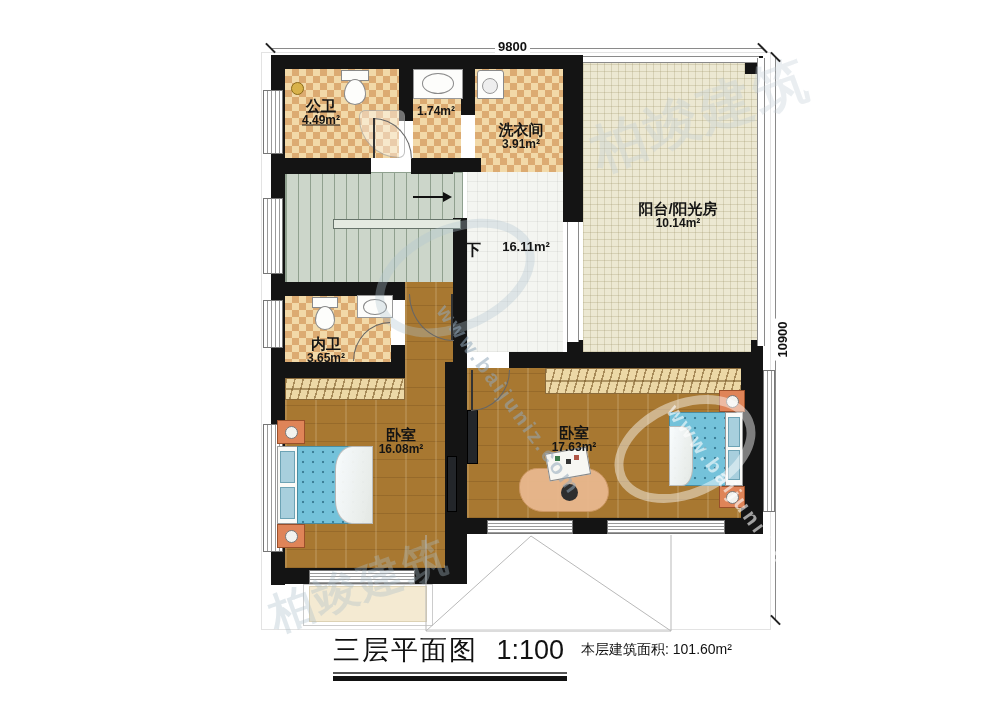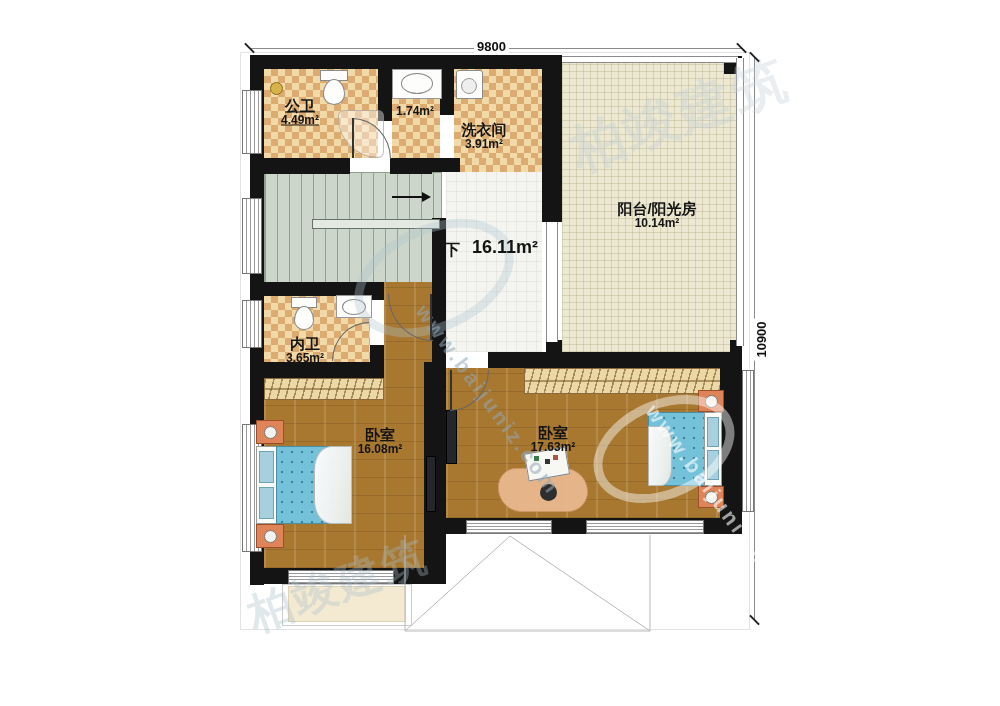--- a/index.html
+++ b/index.html
@@ -1,17 +1,17 @@
 <!DOCTYPE html>
 <html><head>
 <meta charset="utf-8">
 <style>
   html,body{margin:0;padding:0;background:#ffffff;}
   body{font-family:"Liberation Sans","DejaVu Sans",sans-serif;}
-  .canvas{position:relative;width:920px;height:706px;background:#fff;overflow:hidden;}
+  .canvas{position:relative;width:920px;height:706px;background:#fff;overflow:hidden;margin-left:21px;}
   .abs{position:absolute;}
   .wall{position:absolute;background:#141414;}
   
   .checker{position:absolute;background:repeating-conic-gradient(#dcab72 0% 25%, #f2d9a8 0% 50%);background-size:14px 14px;}
   .wood{position:absolute;background-color:#a87831;
         background-image:repeating-linear-gradient(90deg, rgba(255,244,220,.14) 0 2px, rgba(0,0,0,0) 2px 30px),
                          repeating-linear-gradient(0deg, rgba(60,35,5,.16) 0 1px, rgba(0,0,0,0) 1px 18px);}
   .tile{position:absolute;background-color:#f4f5f1;
         background-image:repeating-linear-gradient(0deg,rgba(0,0,0,.05) 0 1px,transparent 1px 10px),
                          repeating-linear-gradient(90deg,rgba(0,0,0,.05) 0 1px,transparent 1px 10px);}
@@ -201,43 +201,53 @@
   <div class="wm" style="left:560px;top:120px;transform:rotate(-20deg);font-size:54px;color:rgba(195,205,214,.35);">柏竣建筑</div>
   <div class="wm" style="left:240px;top:590px;transform:rotate(-20deg);font-size:44px;color:rgba(170,188,200,.35);">柏竣建筑</div>
 
   <div class="lbl" style="left:300px;top:112px;text-decoration:underline;">
     <span class="nm">公卫</span>
     <span class="ar">4.49m²</span>
   </div>
   <div class="lbl" style="left:415px;top:111px;">
     <span class="ar">1.74m²</span>
   </div>
-  <div class="lbl" style="left:484px;top:136px;">
+  <div class="lbl" style="left:500px;top:136px;">
     <span class="nm">洗衣间</span>
     <span class="ar">3.91m²</span>
   </div>
   <div class="lbl" style="left:657px;top:215px;">
     <span class="nm">阳台/阳光房</span>
     <span class="ar">10.14m²</span>
   </div>
   <div class="lbl" style="left:452px;top:249px;">
     <span class="nm" style="font-size:16px;">下</span>
   </div>
   <div class="lbl" style="left:505px;top:247px;">
-    <span class="ar" style="font-size:18px;">16.11m²</span>
+    <span class="ar" style="font-size:13px;">16.11m²</span>
   </div>
   <div class="lbl" style="left:305px;top:350px;">
     <span class="nm">内卫</span>
     <span class="ar">3.65m²</span>
   </div>
   <div class="lbl" style="left:380px;top:441px;">
     <span class="nm">卧室</span>
     <span class="ar">16.08m²</span>
   </div>
   <div class="lbl" style="left:553px;top:439px;">
     <span class="nm">卧室</span>
     <span class="ar">17.63m²</span>
   </div>
 
+  <div class="legend" style="left:312px;top:632px;">
+    <span style="font-size:27px;letter-spacing:2px;">三层平面图</span>
+    <span style="font-size:27px;margin-left:14px;">1:100</span>
+    <div style="width:234px;height:2px;background:#555;margin-top:4px;"></div>
+    <div style="width:234px;height:5px;background:#111;margin-top:2px;"></div>
+  </div>
   <div class="legend" style="left:560px;top:638px;font-size:14px;line-height:22px;">
+    <div>
+      <span>本层建筑面积:</span>
+      <span>101.60m²</span>
+    </div>
   </div>
 
 </div>
 
 </body></html>

